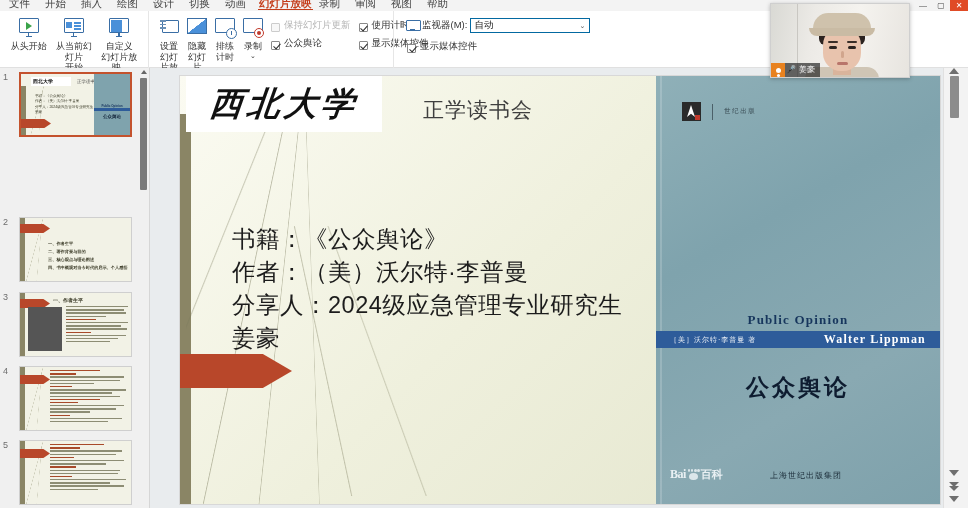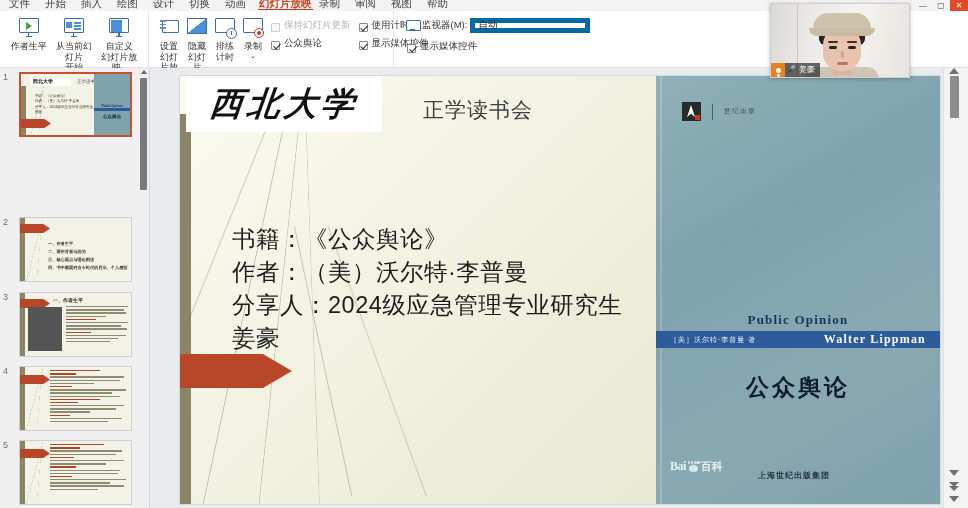--- a/index.html
+++ b/index.html
@@ -87,21 +87,21 @@
   }
   .chk.disabled { color: #b5b5b5; }
   .chk.disabled .box { border-color: #cccccc; background: #f7f7f7; }
 
   .monrow { display:flex; align-items:center; font-size:9.5px; color:#333; white-space:nowrap;text-align:center; }
   .mon-ico { width: 13px; height: 11px; position: relative; margin-right: 3px; flex:none; }
   .mon-ico::before { content:""; position:absolute; left:0; top:0; width:13px; height:9px;
                      border:1.5px solid #3a6ea5; border-radius:1px; background:#fff; }
   .mon-ico::after { content:""; position:absolute; left:4px; top:9px; width:5px; height:2px; background:#3a6ea5; }
   .dropdown {
-    width: 120px; height: 15px; border: 5px solid #0369a1; background: #fff;
+    width: 120px; height: 15px; border: 1px solid #0369a1; background: #fff;
     font-size: 9.5px; color: #222; display: flex; align-items: center;
     padding: 0 3px; position: relative; margin-left: 3px;
   }
   .dropdown .dd-caret { position: absolute; right: 4px; top: 3px; font-size: 7px; color: #555; }
 
   
   .thumbpane {
     position: absolute; left: 0; top: 68px; width: 150px; height: 440px;
     background: #f0f0f0; border-right: 1px solid #d6d6d6; overflow: hidden;
   }
@@ -221,29 +221,29 @@
   .bc-translators {
     position:absolute; left:0; right:0; top:278px; text-align:center;
     font-size:7.5px; color:#233f52; letter-spacing:2px;
   }
   .bc-cn-title {
     position:absolute; left:0; right:0; top:296px; text-align:center;
     font-size:23px; font-weight:bold; color:#0e1c30; letter-spacing:3px;
     font-family:"Liberation Serif","DejaVu Serif",serif;
   }
   .bc-footer { position:absolute; left:0; right:0; bottom:22px; display:flex; align-items:center; }
-  .bc-baidu { position:absolute; left:14px; bottom:8px; display:flex; align-items:center; }
+  .bc-baidu { position:absolute; left:14px; bottom:0; display:flex; align-items:center; }
   .bc-baidu .bai { font-size:12px; color:#e9f0f3; font-weight:bold;
                    font-family:"Liberation Serif","DejaVu Serif",serif; letter-spacing:-0.5px; }
   .bc-baidu .paw { width:13px; height:12px; position:relative; margin:0 1px; }
   .bc-baidu .paw::after { content:""; position:absolute; left:2px; top:4px; width:9px; height:7px;
                           background:#dbe6ea; border-radius:50% 50% 45% 45%; }
   .bc-baidu .paw i { position:absolute; width:2.6px; height:3px; background:#dbe6ea; border-radius:50%; top:0.5px;}
   .bc-baidu .ke { font-size:11px; color:#e9f0f3; font-weight:bold; }
-  .bc-press { position:absolute; left:102px; bottom:1px; font-size:8px; color:#1d2f3b; letter-spacing:1px; font-weight:bold; }
+  .bc-press { position:absolute; left:114px; bottom:1px; font-size:8px; color:#1d2f3b; letter-spacing:1px; font-weight:normal; }
 
   
   .rscroll { position:absolute; right:0; top:68px; width:25px; height:440px; background:#f3f3f3;
              border-left:1px solid #e0e0e0; }
   .rscroll .bar { position:absolute; left:6px; top:8px; width:9px; height:42px; background:#8c8c8c; border-radius:1px; }
   .rscroll .arr { position:absolute; left:5px; width:0;height:0; }
   .rscroll .arr-up { top:0px; border-left:5px solid transparent;border-right:5px solid transparent;border-bottom:6px solid #6f6f6f; }
   .rscroll .arr-dn { bottom:32px; border-left:5px solid transparent;border-right:5px solid transparent;border-top:6px solid #6f6f6f; }
   .rscroll .arr-dn2 { bottom:6px; border-left:5px solid transparent;border-right:5px solid transparent;border-top:6px solid #6f6f6f; }
   .rscroll .dbl { position:absolute; left:5px; bottom:18px; width:10px; height:8px; }
@@ -328,21 +328,21 @@
   <div class="ribbon">
 
     <div class="rgroup" style="width:148px">
       <div class="rgroup-body">
         <div class="bigbtn">
           <span class="ico">
             <span class="scr"></span>
               <span class="scr-stand"></span>
               <span class="play-tri"></span>
           </span>
-          <span class="lbl">作者生平</span>
+          <span class="lbl">从头开始</span>
         </div>
         <div class="bigbtn">
           <span class="ico">
             <span class="scr"></span>
               <span class="scr-stand"></span>
               <span class="mini-sq"></span>
               <span class="mini-bars">
                 <i></i>
                 <i></i>
                 <i></i>

